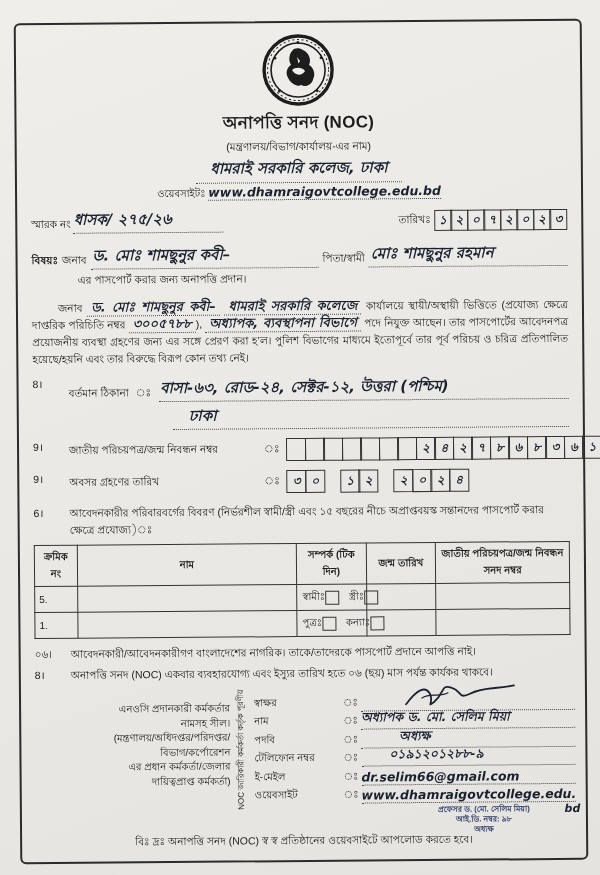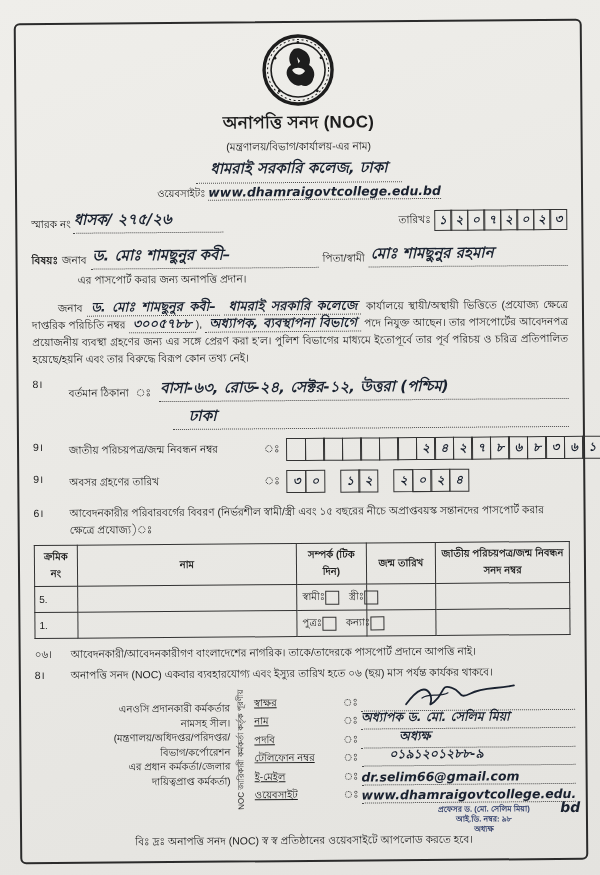--- a/index.html
+++ b/index.html
@@ -53,25 +53,25 @@
   .rel-cell{display:flex;align-items:center;justify-content:space-between;padding:1px 1px;font-size:10px;}
   .chk{width:12px;height:12px;border:1.4px solid #333;display:inline-block;background:transparent;flex:none;}
   .relrow{display:flex;gap:8px;}
   
   .officer{display:flex;margin-top:10px;align-items:flex-start;}
   .off-left{width:195px;flex:none;text-align:right;font-size:10px;line-height:1.45;padding-top:8px;}
   .vnote{width:20px;flex:none;display:flex;align-items:center;justify-content:center;height:112px;}
   .vnote span{writing-mode:vertical-rl;transform:rotate(180deg);font-size:8px;white-space:nowrap;color:#222;}
   .off-fields{flex:1;padding-left:4px;position:relative;}
   .frow{display:flex;align-items:flex-end;font-size:10px;height:18.5px;}
-  .frow .flbl{width:86px;flex:none;text-decoration:underline;}
+  .frow .flbl{width:86px;flex:none;}
   .frow .fval{flex:1;display:flex;align-items:flex-end;}
   .sig-svg{position:absolute;top:-14px;left:150px;}
   .stamp{margin:2px 0 0 auto;width:185px;text-align:center;font-size:7.8px;line-height:1.3;color:#33406b;font-weight:bold;}
-  .wrap-bd{position:absolute;right:-4px;bottom:-13px;font-size:14px;}
+  .wrap-bd{position:absolute;right:-4px;bottom:-13px;font-size:11px;}
   
   .note{position:absolute;left:0;right:0;bottom:10px;text-align:center;font-size:10.5px;}
 </style>
 </head>
 <body>
 
 <div class="paper">
   <div class="frame">
 
     <svg class="emblem" width="74" height="74" viewBox="0 0 74 74">

